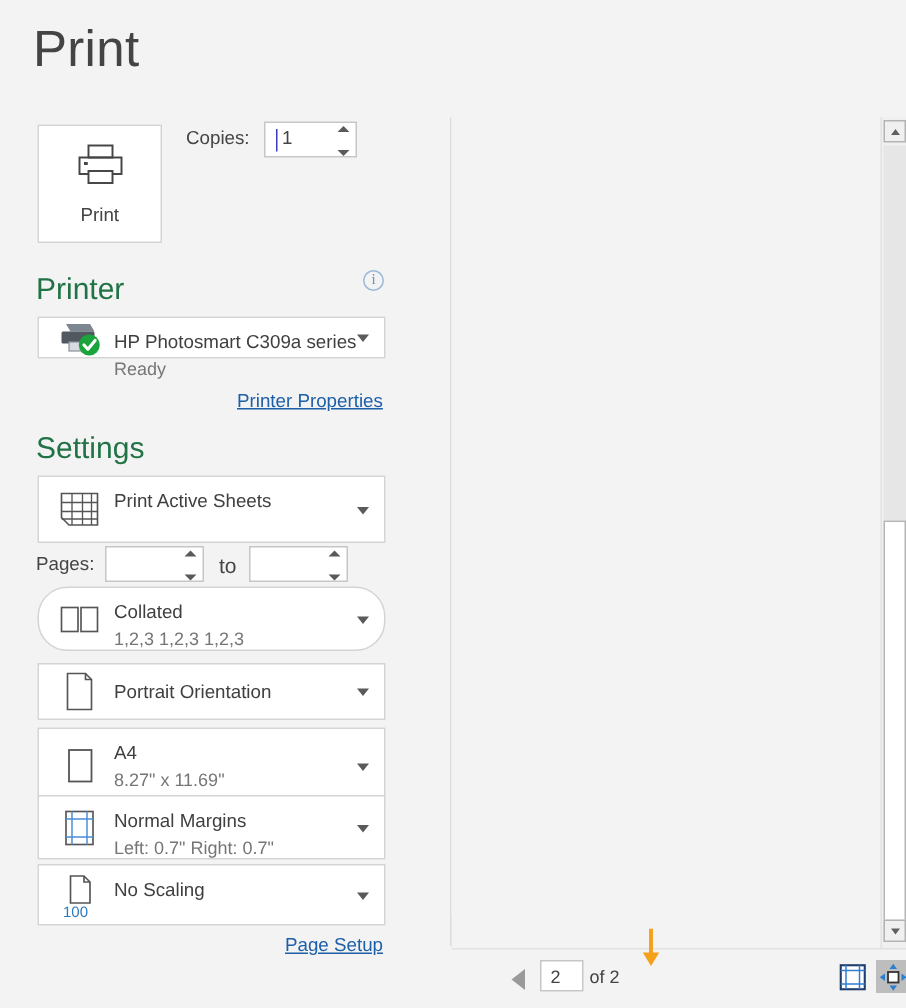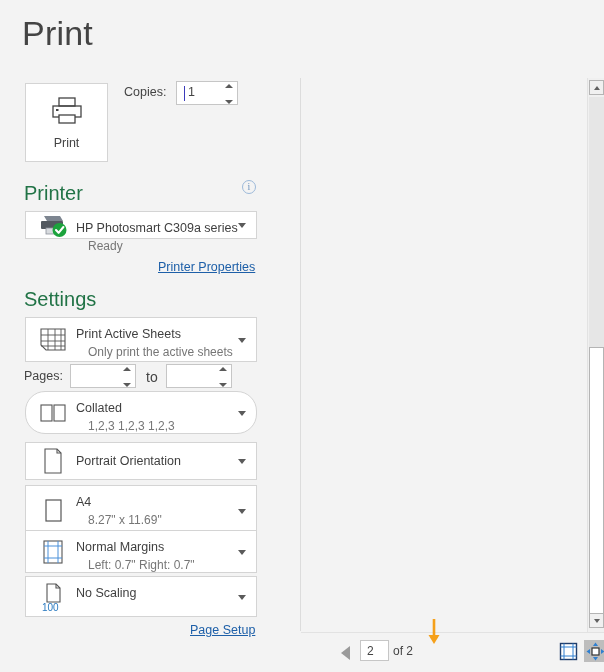--- a/index.html
+++ b/index.html
@@ -105,21 +105,21 @@
     position: absolute; left: 50px;
     font-size: 12px; color: #767676; white-space: nowrap;
   }
   .combo .arrow {
     position: absolute; right: 10px; top: 50%; margin-top: -2px;
     width: 0; height: 0;
     border-left: 4.5px solid transparent; border-right: 4.5px solid transparent;
     border-top: 5px solid #5a5a5a;
   }
   .combo.two-line .t1 { top: 9px; }
-  .combo.two-line .t2 { top: 27px; margin-left: 12px; }
+  .combo.two-line .t2 { top: 27px; }
   .combo.one-line .t1 { top: 50%; transform: translateY(-50%); }
 
   #printer-combo { top: 211px; height: 28px; }
   #active-sheets-combo { top: 317px; height: 45px; }
   #collate-combo { top: 391px; height: 43px; border-radius: 20px; }
   #orientation-combo { top: 442px; height: 38px; }
   #paper-combo { top: 485px; height: 52px; }
   #margins-combo { top: 530px; height: 43px; }
   #scaling-combo { top: 576px; height: 41px; }
 
@@ -273,21 +273,20 @@
 <div class="section-head" id="settings-head">Settings</div>
 
 <div class="combo two-line" id="active-sheets-combo">
   <span class="icon-slot">
     <svg width="30" height="26" viewBox="0 0 30 26">
       <path d="M3 2 H27 V23 H8 L3 18 Z" fill="#fff" stroke="#555" stroke-width="1.1"></path>
       <path d="M3 8 H27 M3 14 H27 M3 19 H27 M10 2 V23 M17 2 V23 M23 2 V23" stroke="#555" stroke-width="0.9"></path>
     </svg>
   </span>
   <span class="t1">Print Active Sheets</span>
-  <span class="t2">Only print the active sheets</span>
   <span class="arrow"></span>
 </div>
 
 <div class="pages-label">Pages:</div>
 <div class="spin-box" style="left:70px; top:364px; width:66px;">
   <span class="val"></span>
   <span class="spin-arrows">
     <span class="tri-up"></span>
     <span class="tri-down"></span>
   </span>

